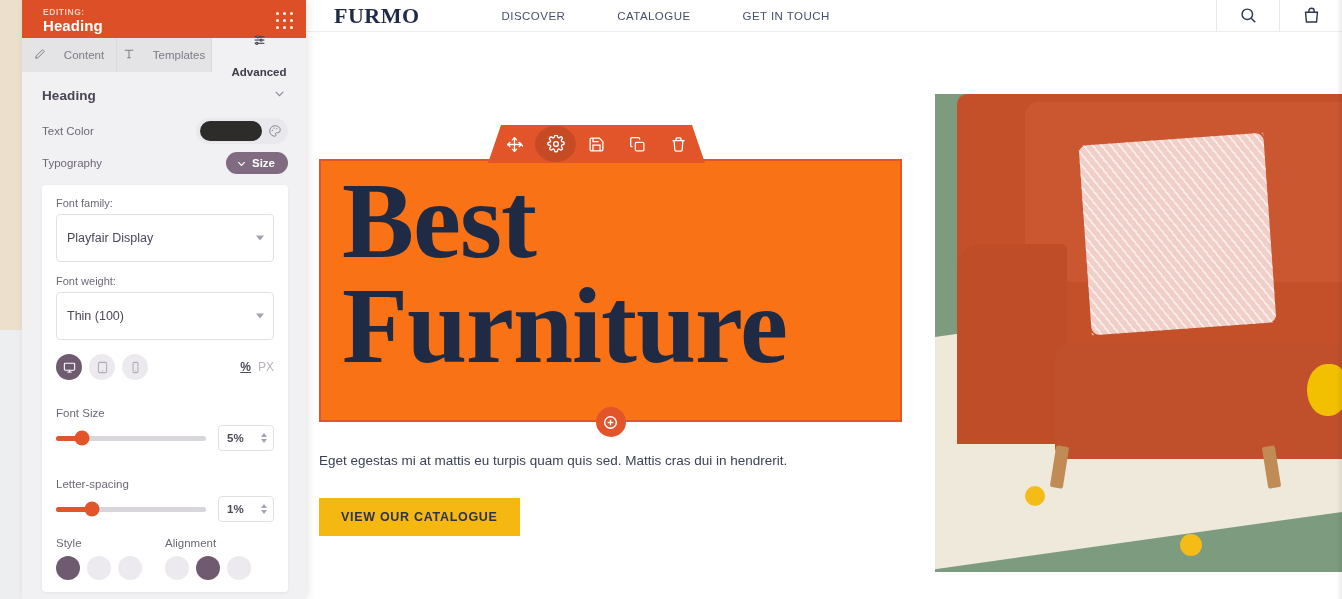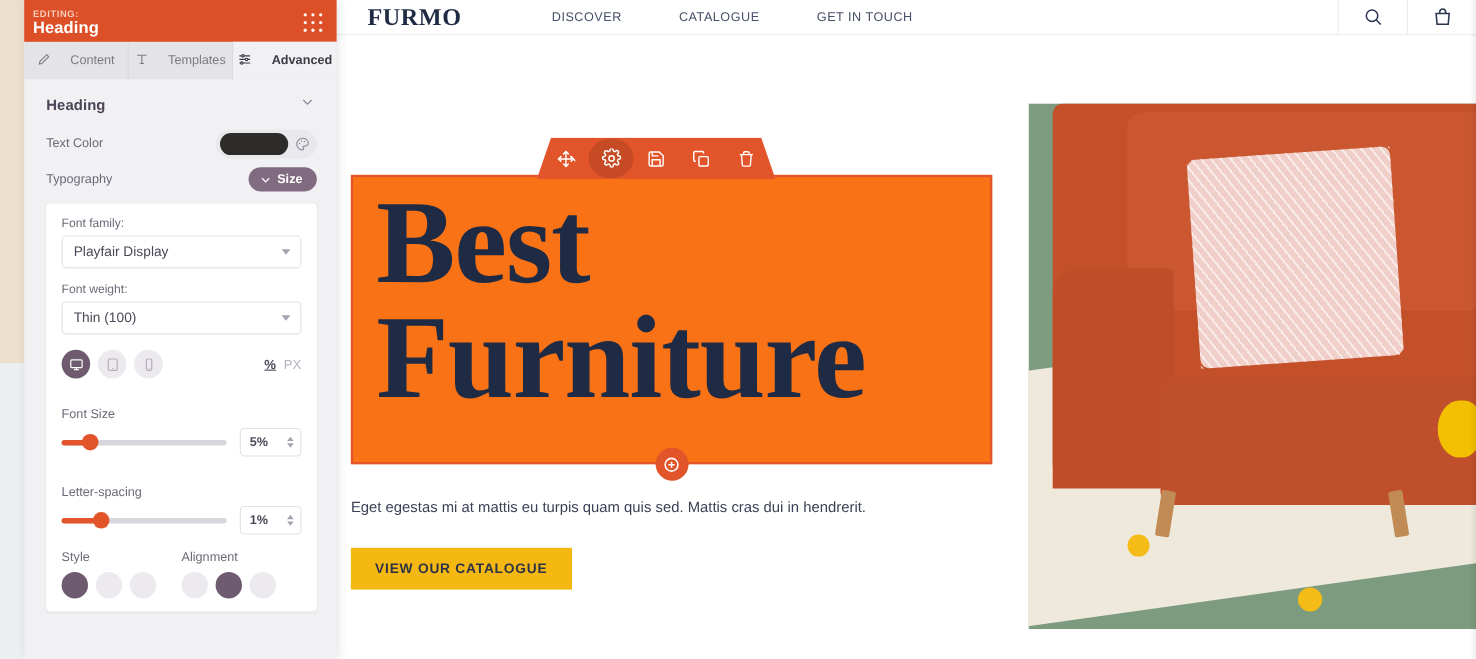--- a/index.html
+++ b/index.html
@@ -20,36 +20,36 @@
 
   
   .sidebar {
     position:absolute; left:22px; top:0; width:284px; height:599px;
     background:#f1f1f3;
     box-shadow: 2px 0 8px rgba(0,0,0,.10);
     z-index: 30;
   }
   .sb-header {
     position:relative; height:38px; background:#dd4f26; color:#fff;
-    padding:3px 12px 0 8px; display:flex; align-items:center; justify-content:space-between;
+    padding:3px 12px 0 21px; display:flex; align-items:center; justify-content:space-between;
   }
   .sb-header .titles { line-height:1.05; }
   .sb-editing { font-size:8.5px; letter-spacing:.55px; text-transform:uppercase; color:#f7cdbe; font-weight:700; }
   .sb-heading-name { font-size:15px; font-weight:700; color:#fff; letter-spacing:.1px; margin-top:1px;}
   .dots-grid { display:grid; grid-template-columns:repeat(3,4px); grid-template-rows:repeat(3,4px); gap:3px; cursor:grab; }
   .dots-grid i { width:3px; height:3px; background:#fff; border-radius:50%; display:block; opacity:.95;}
 
   .sb-tabs { display:flex; height:34px; background:#e4e3e6; }
   .sb-tab {
     flex:1; display:flex; align-items:center; justify-content:center; gap:18px;
     font-size:11.5px; color:#7d7a84; cursor:pointer; position:relative;
     border-right:1px solid #dbd9de;
   }
   .sb-tab:last-child { border-right:none; }
-  .sb-tab.active { background:#f1f1f3; color:#3e3a46; font-weight:700; }
+  .sb-tab.active { background:#f1f1f3; color:#3e3a46; font-weight:700;flex-direction:column; }
   .sb-tab svg { flex:none; }
 
   .sb-body { padding:0 0 0 0; position:relative; height:calc(599px - 72px); }
 
   .panel-title-row {
     display:flex; align-items:center; justify-content:space-between;
     padding:14px 20px 10px 20px;
   }
   .panel-title { font-size:13.5px; font-weight:700; color:#4b4455; letter-spacing:.1px; }
   .chev { color:#8b8594; }
@@ -65,21 +65,21 @@
     display:flex; align-items:center; gap:5px; background:#806b80; color:#fff;
     border-radius:14px; padding:5px 13px 5px 10px; font-size:11.5px; font-weight:700; cursor:pointer;
   }
 
   .typo-card {
     margin:7px 18px 0 20px; background:#ffffff; border-radius:4px;
     padding:12px 14px 12px 14px; box-shadow:0 1px 3px rgba(0,0,0,.06);
   }
   .field-label { font-size:11px; color:#6e6877; margin-bottom:5px; }
   .select {
-    position:relative; height:30px; border:1px solid #e2e0e5; border-radius:4px; background:#fff;
+    position:relative; height:48px; border:1px solid #e2e0e5; border-radius:4px; background:#fff;
     display:flex; align-items:center; padding:0 26px 0 10px; font-size:12.5px; color:#4d4757; cursor:pointer;
   }
   .select .caret {
     position:absolute; right:9px; top:50%; transform:translateY(-50%);
     width:0;height:0;border-left:4px solid transparent;border-right:4px solid transparent;border-top:5px solid #a8a2b0;
   }
   .gap12 { height:13px; }
 
   .device-row { display:flex; align-items:center; justify-content:space-between; margin-top:14px; }
   .device-icons { display:flex; gap:7px; }

